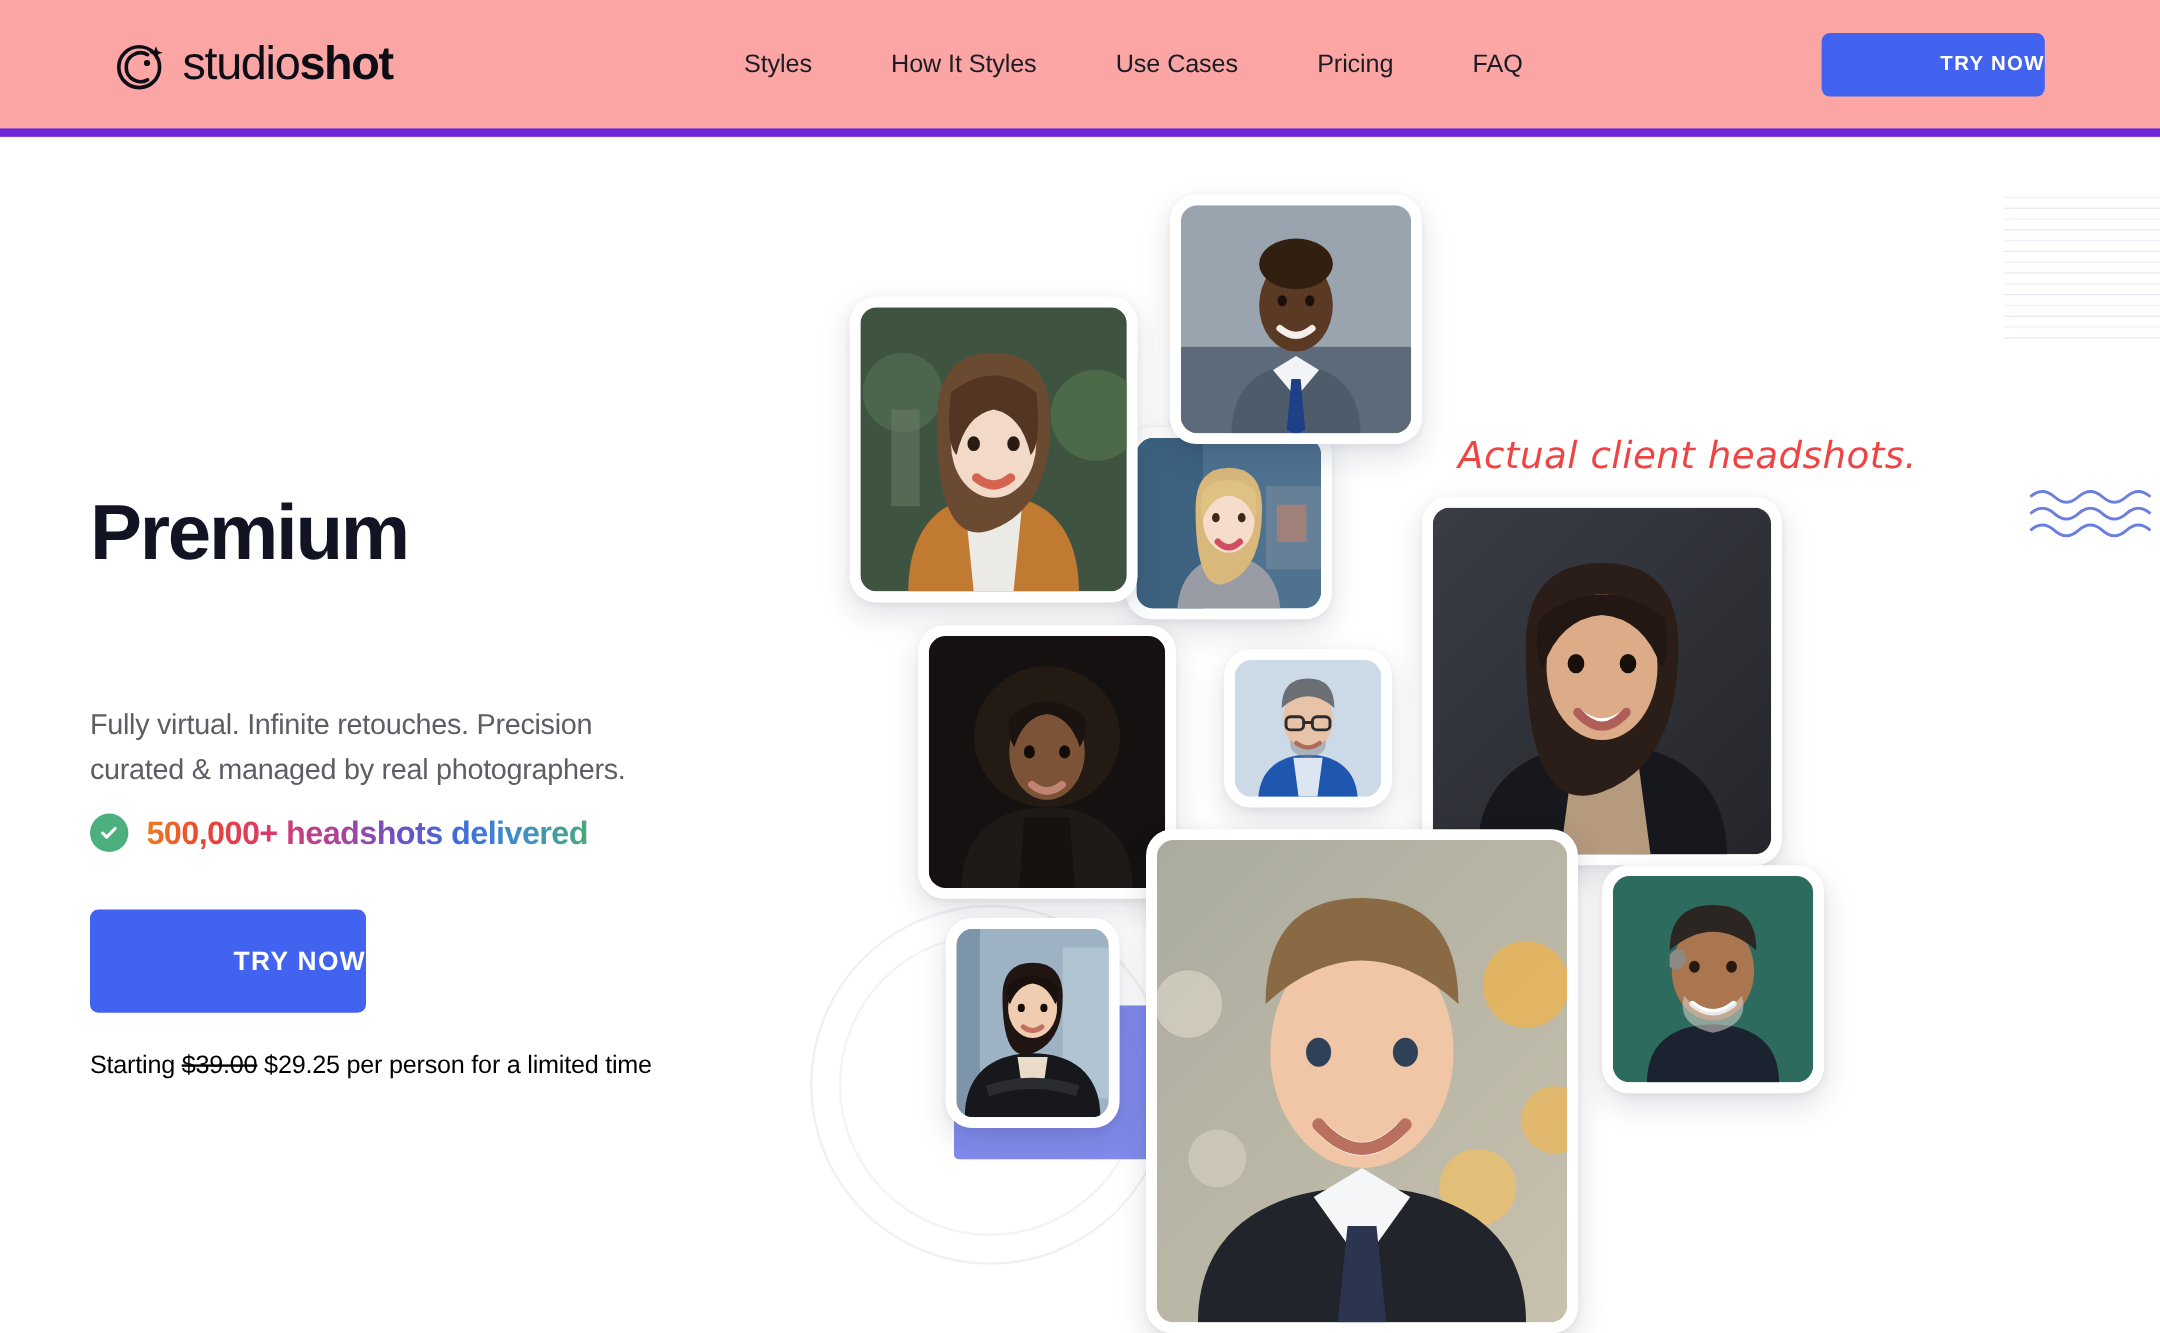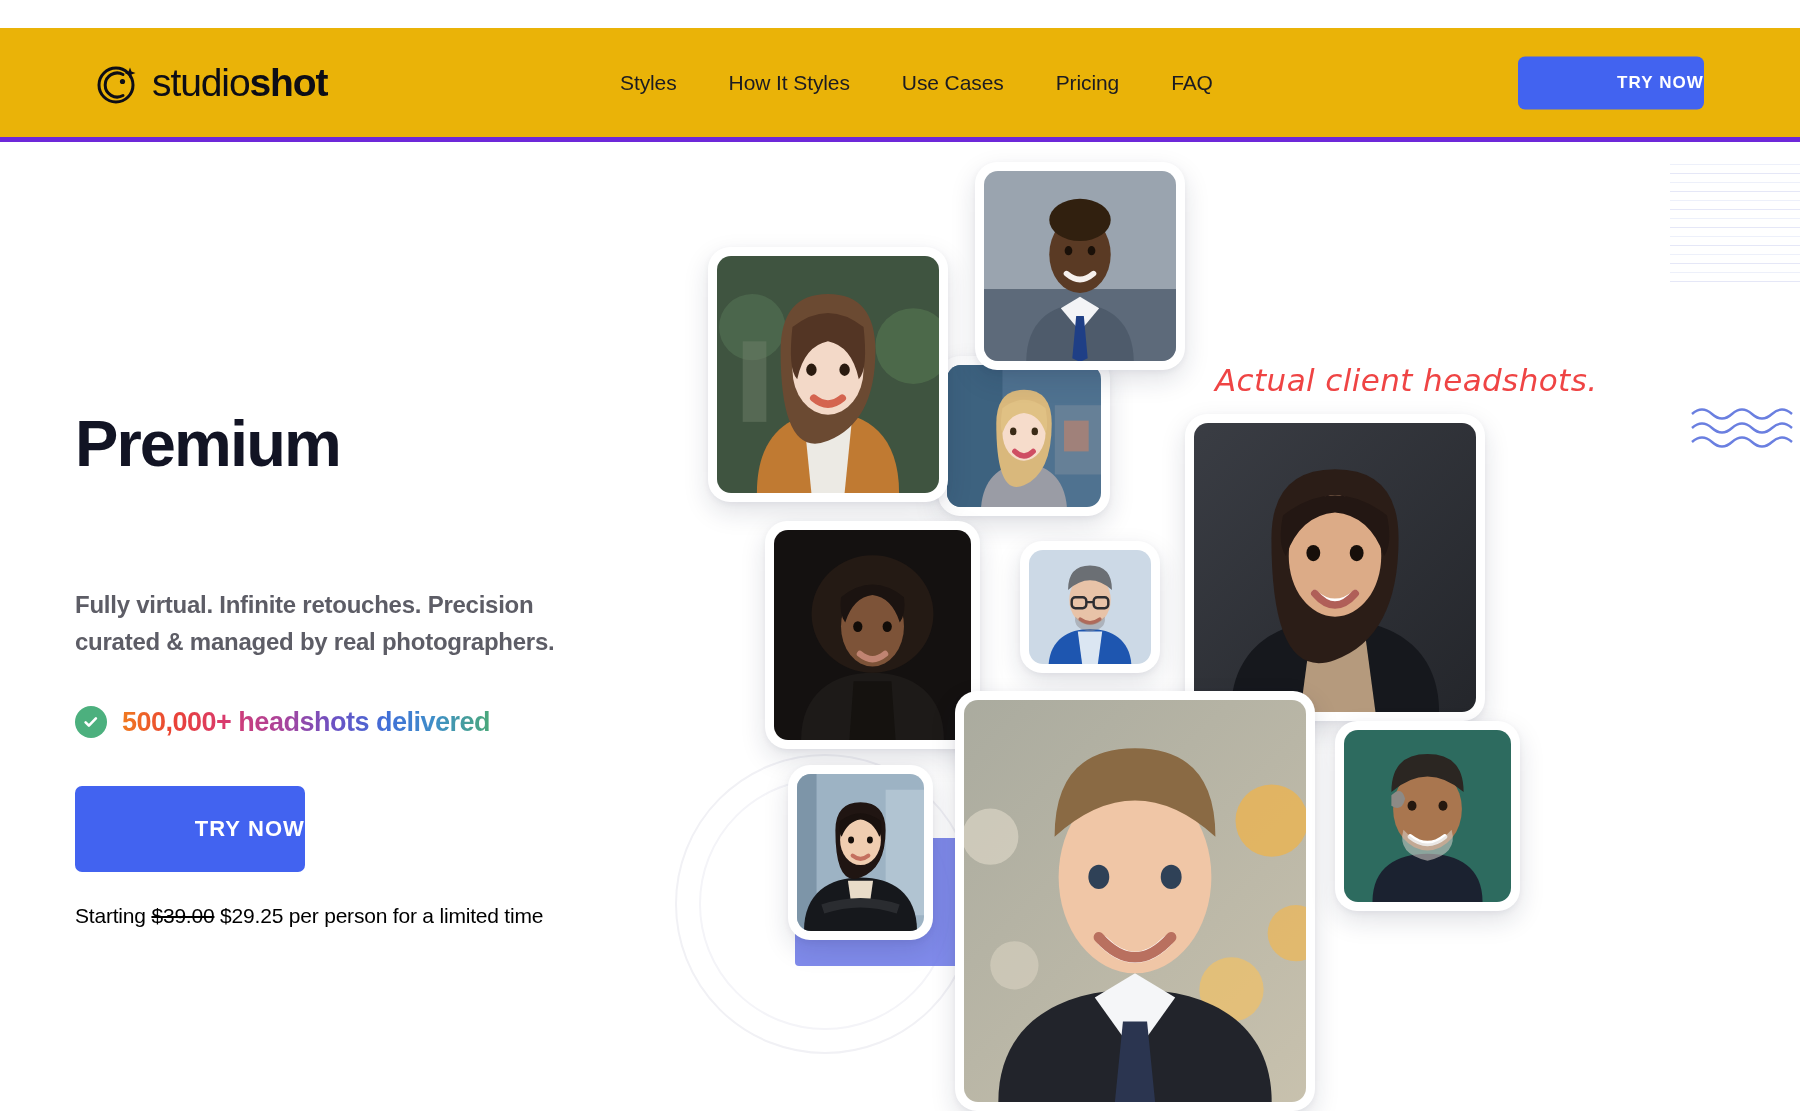--- a/index.html
+++ b/index.html
@@ -20,26 +20,25 @@
     background: #ffffff;
     overflow: hidden;
   }
 
   
   .header {
     position: absolute;
     top: 0; left: 0;
     width: 1800px;
     height: 114px;
-    background: #eab308;
-    border-bottom: 5px solid #6d28d9;
+    background: #fca5a5;
+    border-bottom: 7px solid #6d28d9;
     display: flex;
     align-items: center;
     z-index: 50;
-    margin-top: 28px;
   }
 
   .logo {
     position: absolute;
     left: 96px;
     top: 50%;
     transform: translateY(-50%);
     display: flex;
     align-items: center;
     gap: 12px;
@@ -56,21 +55,21 @@
   }
   .logo-text .bold { font-weight: 800; }
 
   .nav {
     position: absolute;
     left: 620px;
     top: 50%;
     transform: translateY(-50%);
     display: flex;
     align-items: center;
-    gap: 52px;
+    gap: 66px;
   }
   .nav-item {
     font-size: 21px;
     color: #1b1b22;
     font-weight: 400;
     white-space: nowrap;
     cursor: pointer;
     letter-spacing: -0.1px;
   }
 
@@ -107,25 +106,25 @@
     font-size: 65px;
     line-height: 68px;
     font-weight: 700;
     letter-spacing: -1.9px;
     color: #121424;
     margin-bottom: 40px;
   }
   .hero-sub {
     font-size: 24px;
     line-height: 37px;
-    font-weight: 700;
+    font-weight: 400;
     color: #5d5d66;
     letter-spacing: -0.25px;
     max-width: 500px;
-    margin-bottom: 46px;
+    margin-bottom: 18px;
   }
 
   .delivered-row {
     display: flex;
     align-items: center;
     gap: 15px;
     margin-bottom: 48px;
   }
   .check-badge {
     width: 32px; height: 32px;

